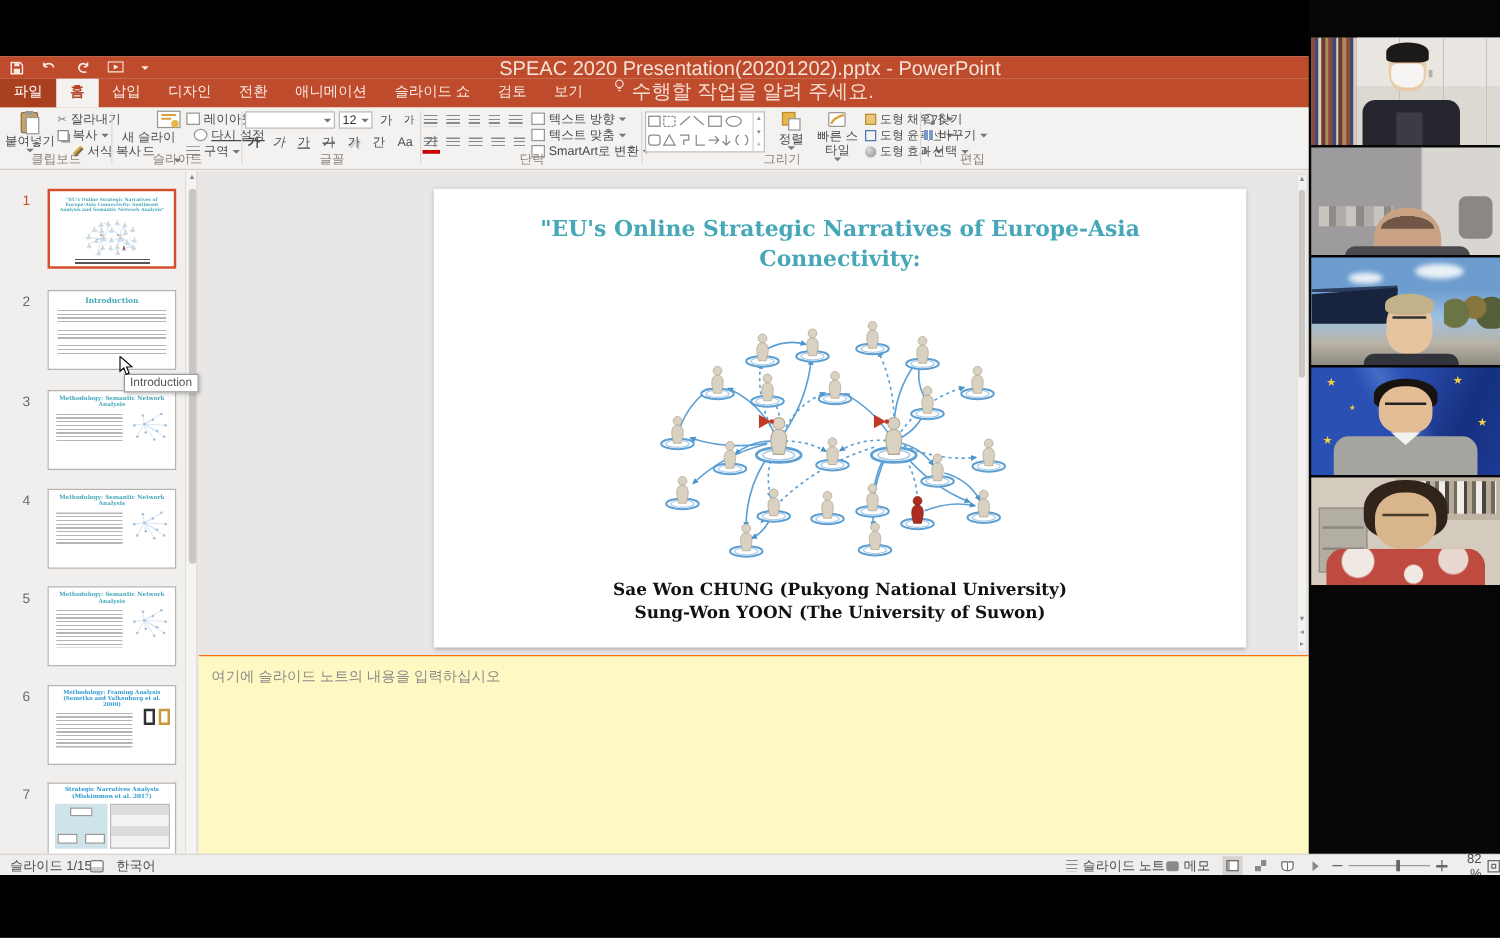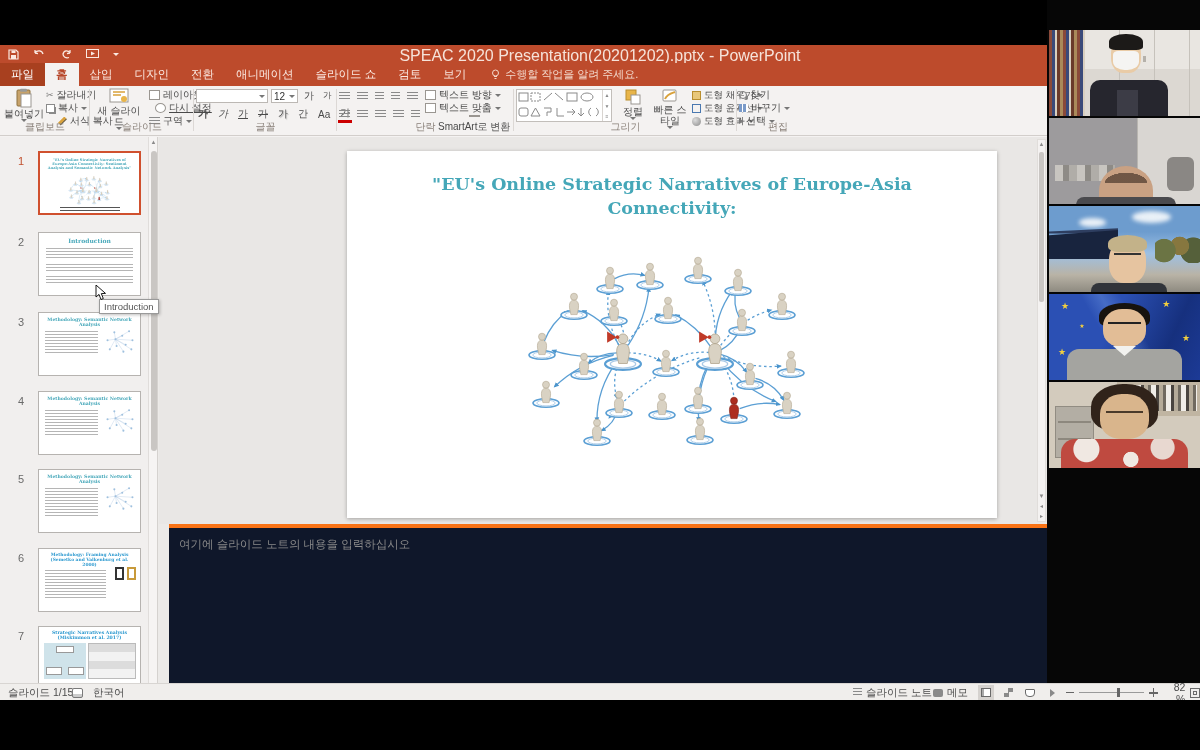--- a/index.html
+++ b/index.html
@@ -14,21 +14,21 @@
   .titlebar { position:absolute; left:0; top:0; width:100%; height:18px; background:#bd4b2c; }
   .qat { position:absolute; left:8px; top:1px; display:flex; gap:14px; align-items:center; height:16px; }
   .qat svg { display:block; }
   .win-title { position:absolute; left:0; right:0; top:2px; text-align:center; color:#f6e3da; font-size:16px; }
 
   
   .tabrow { position:absolute; left:0; top:18px; width:100%; height:23px; background:#bd4b2c; display:flex; align-items:flex-end; }
   .tab { height:23px; line-height:23px; padding:0 11px; color:#fbe9e2; font-size:11.5px; cursor:default; }
   .tab.file { background:#a8401f; color:#fff; }
   .tab.active { background:#f4f2f1; color:#b7472a; font-weight:bold; }
-  .tellme { display:flex; align-items:center; gap:5px; color:#f3d9cd; font-size:11px; height:23px; margin-left:14px; }
+  .tellme { display:flex; gap:5px; color:#f3d9cd; font-size:16px; height:23px; margin-left:14px; }
 
   
   .ribbon { position:absolute; left:0; top:41px; width:100%; height:50px; background:#f4f2f1; border-bottom:1px solid #d2cecb; }
   .rgroup { position:absolute; top:0; height:49px; }
   .rsep { position:absolute; top:3px; width:1px; height:42px; background:#dcd8d5; }
   .glabel { position:absolute; bottom:1px; left:0; right:0; text-align:center; font-size:10px; color:#8a817a; }
   .bigbtn { position:absolute; top:2px; display:flex; flex-direction:column; align-items:center; font-size:10px; color:#4a4a4a; text-align:center; line-height:11px; }
   .srow { position:absolute; display:flex; align-items:center; gap:3px; font-size:10px; color:#4a4a4a; height:12px; white-space:nowrap; }
   .caret { width:0; height:0; border-left:3px solid transparent; border-right:3px solid transparent; border-top:3.5px solid #777; display:inline-block; }
   .combo { display:flex; align-items:center; justify-content:space-between; background:#fff; border:1px solid #bcb8b4; height:14px; font-size:10px; color:#333; padding:0 2px; }
@@ -58,21 +58,21 @@
   .slide-title { position:absolute; left:20px; right:20px; top:22px; text-align:center;
                  font-family:"DejaVu Serif", serif; font-weight:bold; font-size:17.5px; line-height:1.35; color:#45a7b8; }
   .authors { position:absolute; left:0; right:0; top:313px; text-align:center;
              font-family:"DejaVu Serif", serif; font-weight:bold; font-size:13.5px; line-height:1.3; color:#111; }
   .net-main { position:absolute; left:145px; top:78px; }
   .canvas-scroll { position:absolute; right:1px; top:2px; width:9px; height:383px; background:#f4f2f1; border:1px solid #e0ddda; }
   .canvas-scroll .arr { position:absolute; left:0; width:7px; text-align:center; font-size:6px; color:#8a8a8a; }
   .canvas-scroll .cthumb { position:absolute; left:1px; top:12px; width:5px; height:150px; background:#c9c6c3; border-radius:2px; }
 
   
-  .notes { position:absolute; left:169px; top:387px; width:888px; height:159px; background:#0f172a; border-top:4px solid #f97316; }
+  .notes { position:absolute; left:159px; top:387px; width:888px; height:159px; background:#fef9c3; border-top:1px solid #f97316; }
   .notes-text { position:absolute; left:10px; top:9px; font-size:11.5px; color:#8a8a8a; }
 
   
   .statusbar { position:absolute; left:0; top:638px; width:1200px; height:17px; background:#f0eeec; border-top:1px solid #d8d5d2; font-size:10.5px; color:#4c4c4c; }
   .sb { position:absolute; top:0; height:17px; display:flex; align-items:center; gap:4px; }
   .viewbtn { width:16px; height:15px; display:flex; align-items:center; justify-content:center; }
   .viewbtn.on { background:#d5d2cf; }
   .slider-track { width:68px; height:1px; background:#9a9a9a; position:relative; }
   .slider-thumb { position:absolute; left:38px; top:-4px; width:3px; height:9px; background:#666; }
 
@@ -232,21 +232,21 @@
           </div>
         <div class="srow" style="left:56px; top:29px;">
             <span class="ic" style="width:9px;height:9px;background:linear-gradient(135deg,#d9a23c 50%,#7a6a4a 50%);clip-path:polygon(0 70%,70% 0,100% 30%,30% 100%)"></span>
             <span>서식 복사</span>
           </div>
         <div class="glabel">클립보드</div>
       </div>
       <div class="rsep" style="left:89px;"></div>
 
       <div class="rgroup" style="left:91px; width:102px;">
-        <div class="bigbtn" style="left:2px; width:52px;">
+        <div class="bigbtn" style="left:2px; width:52px;align-items:flex-end;">
           <svg width="20" height="17" viewBox="0 0 20 17">
               <rect x="1" y="1" width="18" height="13" fill="#fff" stroke="#9a9691"></rect>
               <path d="M4,4 h12 M4,7 h8" stroke="#d9a23c" stroke-width="1.5"></path>
               <circle cx="15" cy="11" r="3" fill="#e8b54a"></circle>
             </svg>
           <span>새 슬라이드</span>
             <span class="caret"></span>
         </div>
         <div class="srow" style="left:58px; top:3px;">
             <span class="box-ic"></span>
@@ -311,21 +311,21 @@
         <div class="srow" style="left:86px; top:3px;">
             <span class="box-ic"></span>
             <span>텍스트 방향</span>
             <span class="caret"></span>
           </div>
         <div class="srow" style="left:86px; top:16px;">
             <span class="box-ic"></span>
             <span>텍스트 맞춤</span>
             <span class="caret"></span>
           </div>
-        <div class="srow" style="left:99px; top:29px;flex-direction:column;">
+        <div class="srow" style="left:86px; top:29px;">
             <span class="box-ic"></span>
             <span>SmartArt로 변환</span>
             <span class="caret"></span>
           </div>
         <div class="glabel">단락</div>
       </div>
       <div class="rsep" style="left:513px;"></div>
 
       <div class="rgroup" style="left:516px; width:219px;">
         <div style="position:absolute;left:0;top:3px;width:96px;height:33px;background:#fff;border:1px solid #c2beba;">
@@ -904,20 +904,24 @@
                 <path d="M0,-6.8 C4,-6.8 5.2,-3.2 4.3,2 L3.1,7.6 L-3.1,7.6 L-4.3,2 C-5.2,-3.2 -4,-6.8 0,-6.8 Z" fill="#d9d2c3" stroke="#b2a68f" stroke-width="0.6"></path>
                 <circle cx="0" cy="-10.3" r="3.5" fill="#d9d2c3" stroke="#b2a68f" stroke-width="0.6"></circle>
               </g>
               <g transform="translate(208,203) scale(1)">
                 <ellipse cx="0" cy="8" rx="13" ry="4.3" fill="#ffffff" stroke="#5b9fd4" stroke-width="1.6"></ellipse>
                 <ellipse cx="0" cy="8" rx="9.2" ry="2.9" fill="none" stroke="#a9c9e6" stroke-width="0.9"></ellipse>
                 <path d="M0,-6.8 C4,-6.8 5.2,-3.2 4.3,2 L3.1,7.6 L-3.1,7.6 L-4.3,2 C-5.2,-3.2 -4,-6.8 0,-6.8 Z" fill="#d9d2c3" stroke="#b2a68f" stroke-width="0.6"></path>
                 <circle cx="0" cy="-10.3" r="3.5" fill="#d9d2c3" stroke="#b2a68f" stroke-width="0.6"></circle>
               </g>
             </svg>
+          <div class="authors">
+            <div>Sae Won CHUNG (Pukyong National University)</div>
+            <div>Sung-Won YOON (The University of Suwon)</div>
+          </div>
         </div>
         <div class="canvas-scroll">
           <div class="arr" style="top:1px">▲</div>
           <div class="cthumb"></div>
           <div class="arr" style="bottom:22px">▼</div>
           <div class="arr" style="bottom:12px">◂</div>
           <div class="arr" style="bottom:2px">▸</div>
         </div>
       </div>
 

